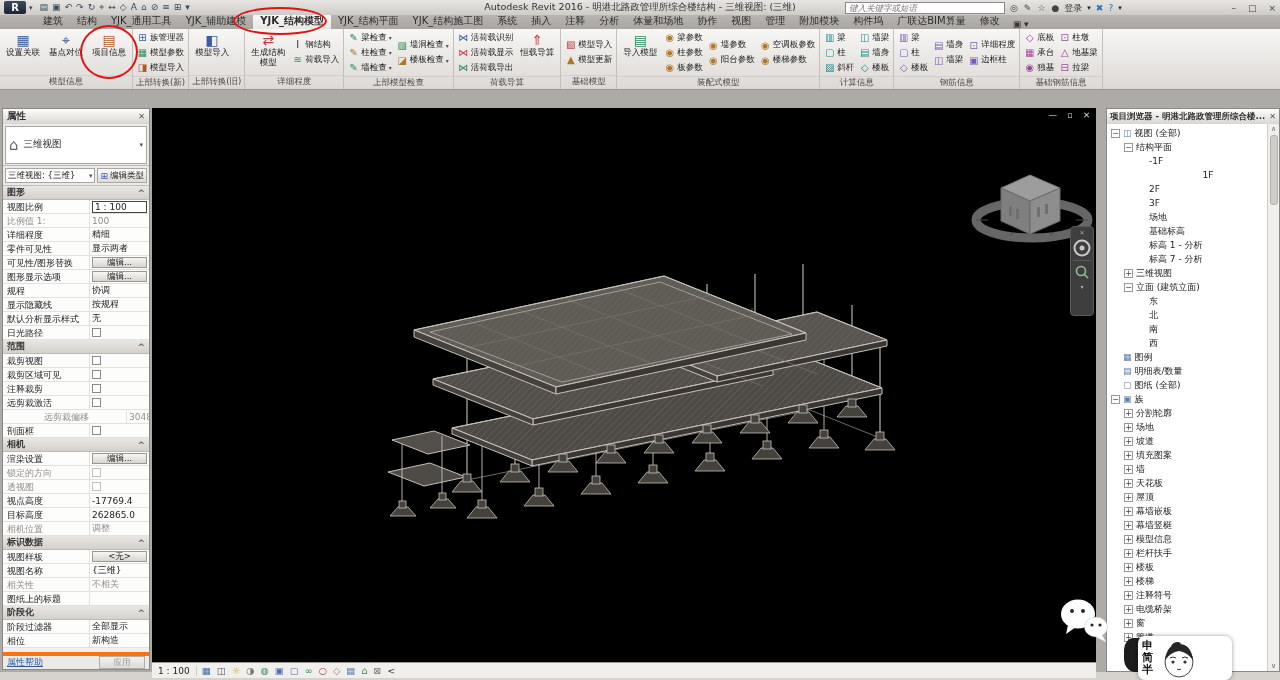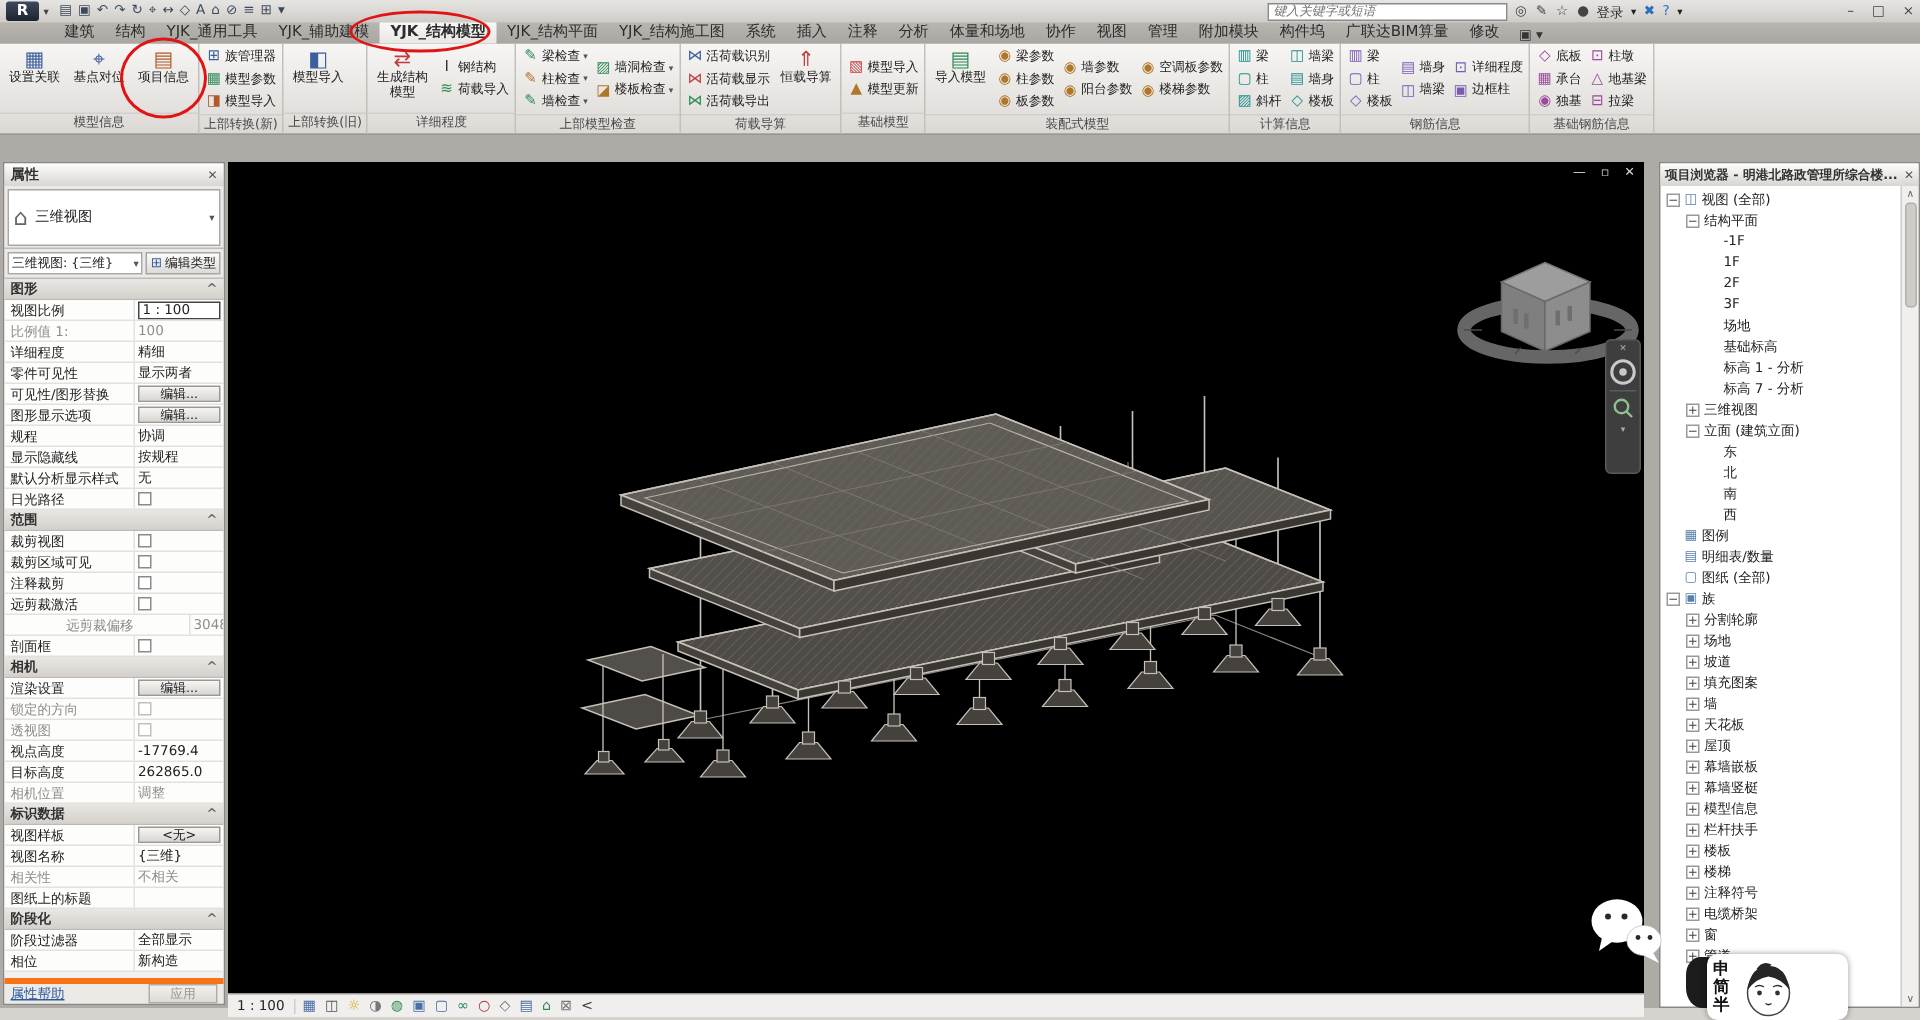--- a/index.html
+++ b/index.html
@@ -106,20 +106,21 @@
       <span>⌖</span>
       <span>↔</span>
       <span>◇</span>
       <span>A</span>
       <span>⌂</span>
       <span>⊘</span>
       <span>≡</span>
       <span>⊞</span>
       <span>▾</span>
     </div>
+  <div class="tb-title">Autodesk Revit 2016 - 明港北路政管理所综合楼结构 - 三维视图: (三维)</div>
   <div class="searchwrap">
     <input class="searchbox" placeholder="键入关键字或短语" style="">
     <div class="t-icons">
         <span>◎</span>
         <span>✎</span>
         <span>☆</span>
         <span>●</span>
       </div>
     <span class="signin">登录</span>
     <span style="font-size:7px;">▾</span>
@@ -897,21 +898,21 @@
           <span>视图 (全部)</span>
         </div>
         <div class="t-row" style="padding-left: 17px;">
           <span class="t-exp">−</span>
           <span>结构平面</span>
         </div>
         <div class="t-row" style="padding-left: 30px;">
           <span class="t-spacer"></span>
           <span>-1F</span>
         </div>
-        <div class="t-row" style="padding-left: 30px;">
+        <div class="t-row" style="padding-left: 30px; justify-content: center;">
           <span class="t-spacer"></span>
           <span>1F</span>
         </div>
         <div class="t-row" style="padding-left: 30px;">
           <span class="t-spacer"></span>
           <span>2F</span>
         </div>
         <div class="t-row" style="padding-left: 30px;">
           <span class="t-spacer"></span>
           <span>3F</span>

